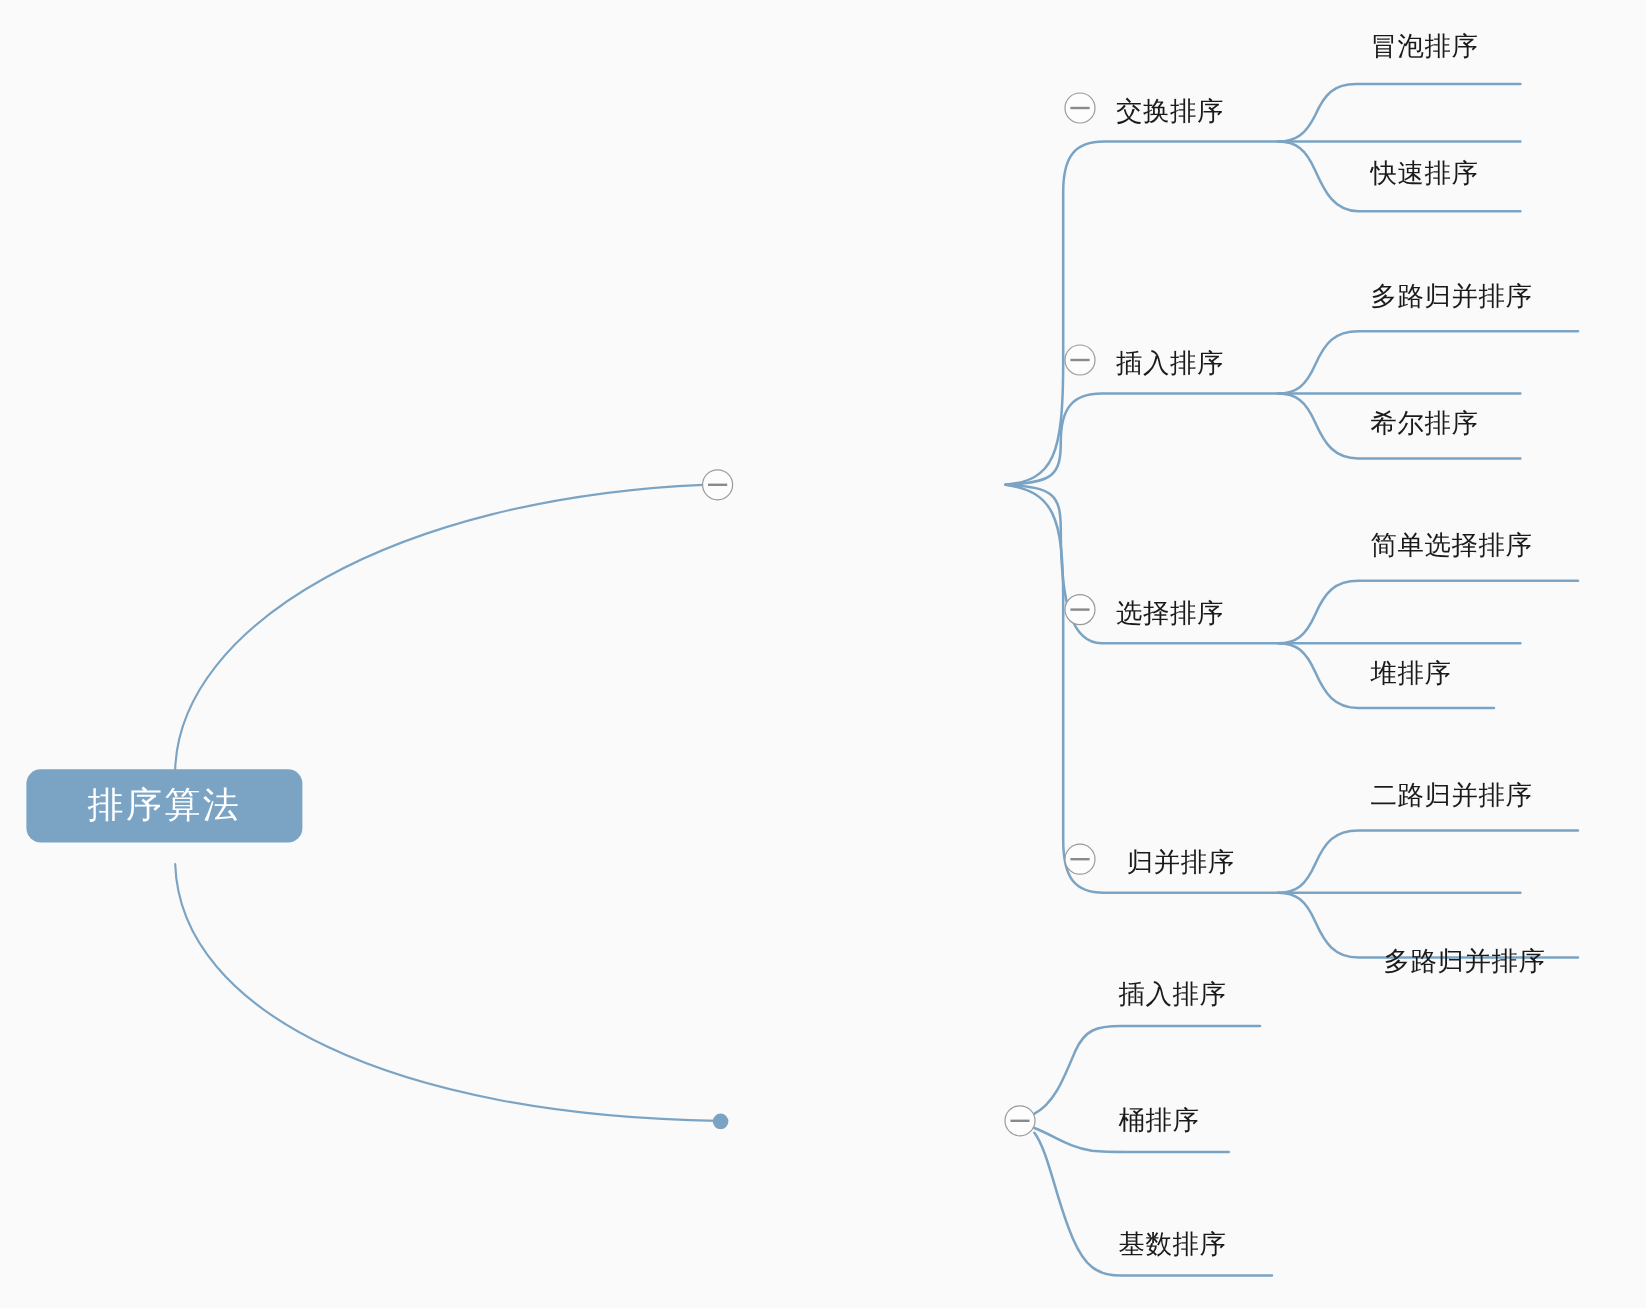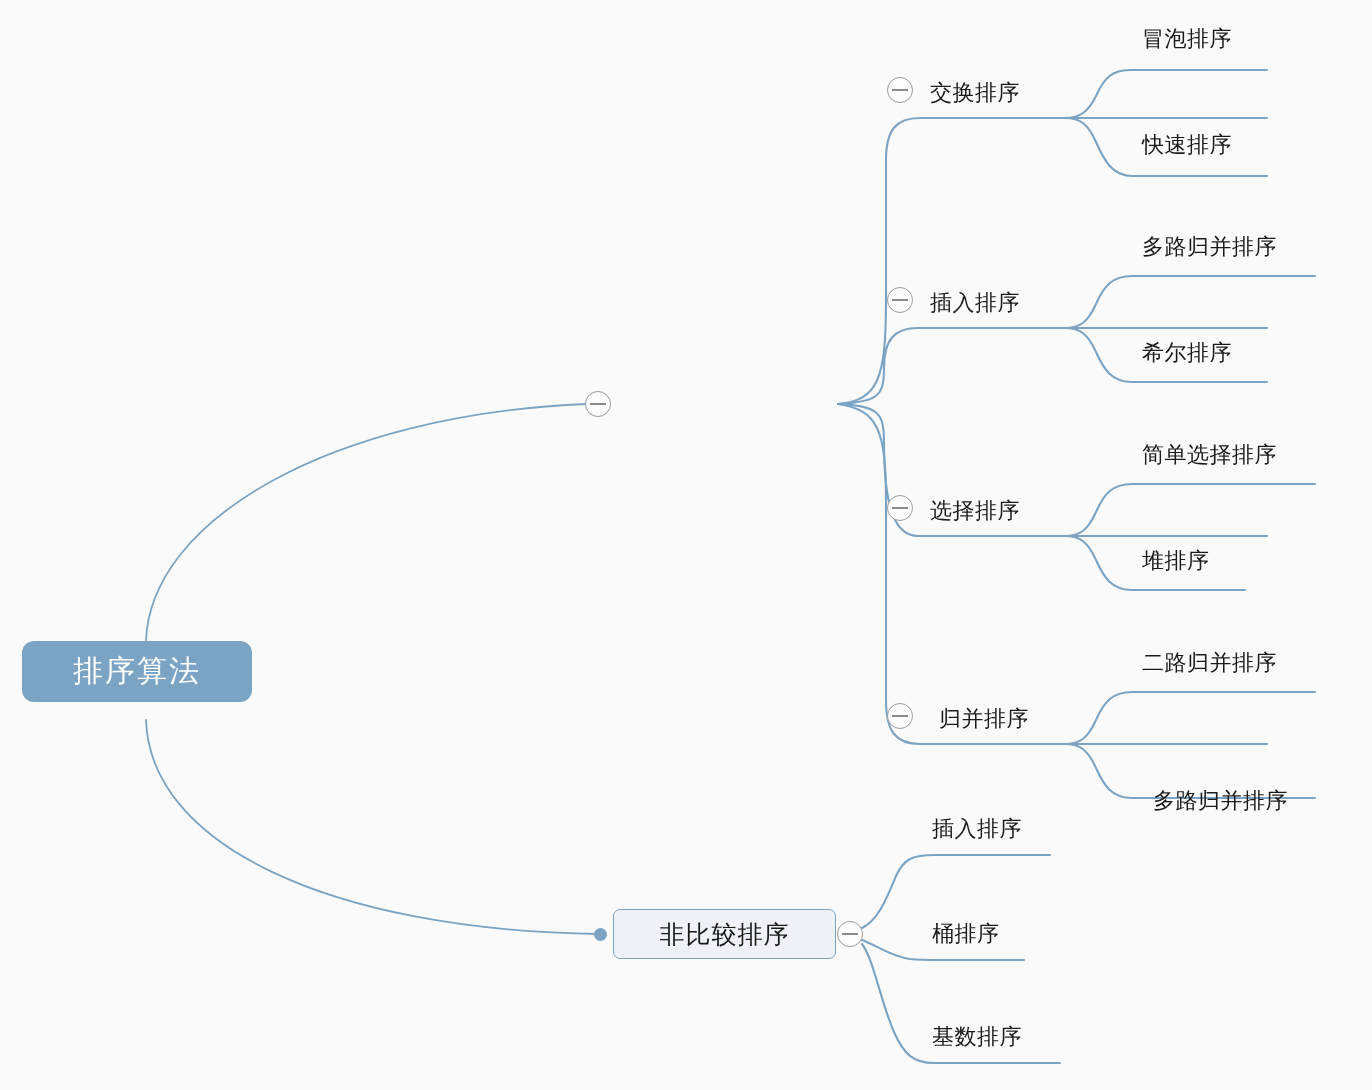--- a/index.html
+++ b/index.html
@@ -196,23 +196,20 @@
   <div class="text-node" style="left:939px; top:704px;">
     <span>归并排序</span>
   </div>
   <div class="leaf-node" style="left:1142px; top:648px;">
     <span>二路归并排序</span>
   </div>
   <div class="leaf-node" style="left:1153px; top:754px;margin-top:32px;">
     <span>多路归并排序</span>
   </div>
 
-  <div class="box-node" style="left:613px; top:909px; width:223px; height:50px;">
-    <span class="node-text">非比较排序</span>
-  </div>
   <div class="collapse-toggle" style="left:837px; top:921px;"></div>
 
   <div class="leaf-node" style="left:932px; top:814px;">
     <span>插入排序</span>
   </div>
   <div class="leaf-node" style="left:932px; top:919px;">
     <span>桶排序</span>
   </div>
   <div class="leaf-node" style="left:932px; top:1022px;">
     <span>基数排序</span>

